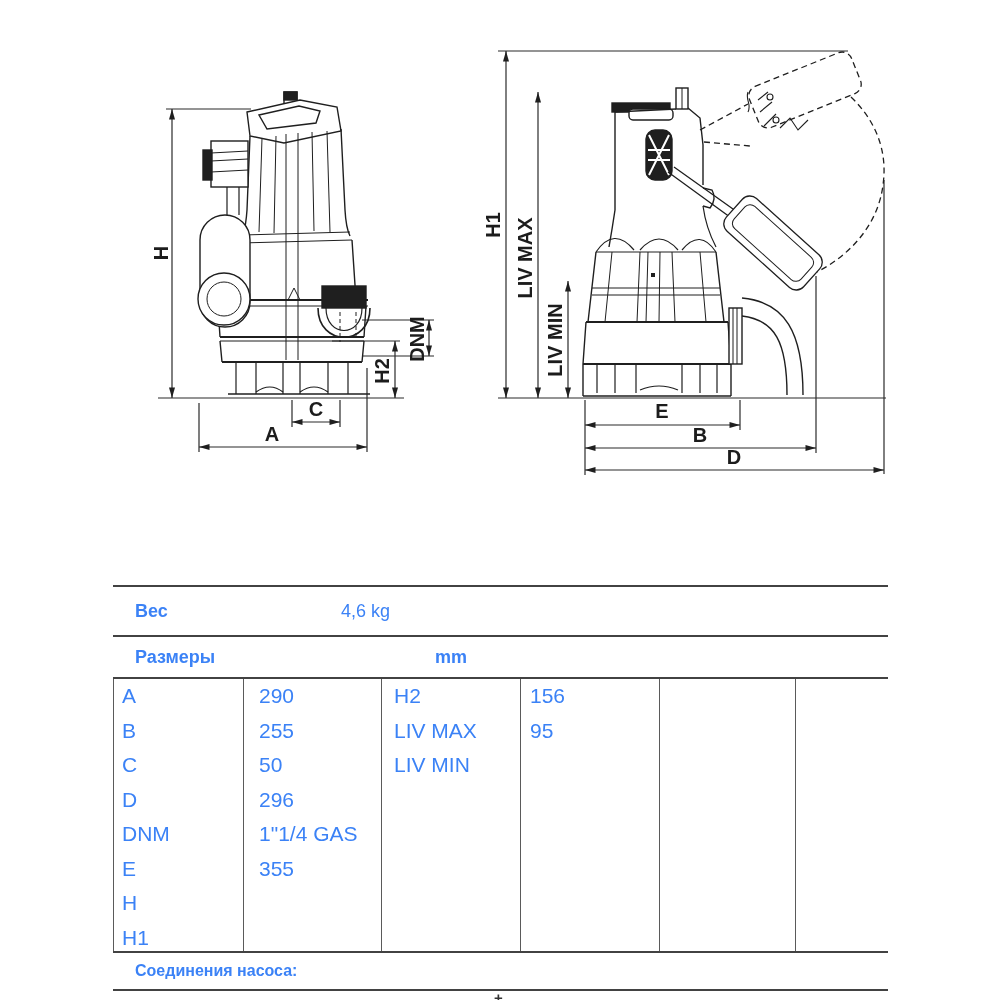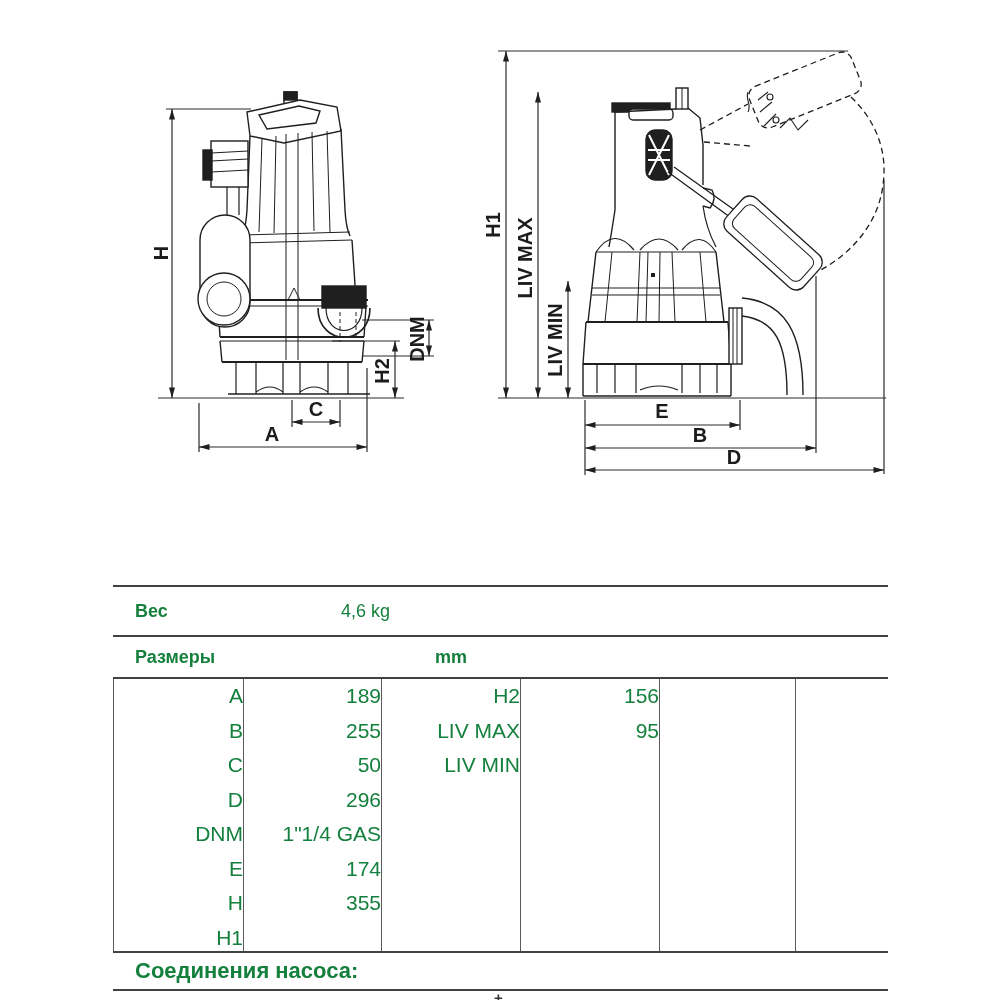--- a/index.html
+++ b/index.html
@@ -1,20 +1,20 @@
 <!DOCTYPE html>
 <html><head>
 <meta charset="utf-8">
 <style>
   html,body{margin:0;padding:0;background:#fff;}
   .canvas{position:relative;width:1000px;height:1000px;background:#fff;overflow:hidden;
           font-family:"Liberation Sans",sans-serif;color:#1c1c1c;}
   svg text{font-family:"Liberation Sans",sans-serif;font-weight:bold;font-size:20px;fill:#1c1c1c;}
   
-  .spec{position:absolute;left:113px;top:585px;width:775px;font-size:18px;color:#15803d;text-align:right;}
+  .spec{position:absolute;left:113px;top:585px;width:775px;font-size:18px;color:#3b82f6;}
   .hrule{border-top:2px solid #424242;}
   .row{position:relative;}
   .row-weight{height:48px;}
   .row-dims{height:40px;}
   .row-conn{height:36px;border-bottom:2px solid #424242;}
   .cell-abs{position:absolute;top:50%;transform:translateY(-50%);white-space:nowrap;}
   .b{font-weight:bold;}
   .grid{display:flex;height:276px;border-top:2px solid #424242;border-bottom:2px solid #424242;box-sizing:border-box;}
   .col{box-sizing:border-box;border-left:1px solid #5a5a5a;height:100%;}
   .col .cell{height:34.5px;line-height:34.5px;font-size:21px;white-space:nowrap;overflow:visible;}
@@ -212,40 +212,39 @@
         <div class="cell">A</div>
         <div class="cell">B</div>
         <div class="cell">C</div>
         <div class="cell">D</div>
         <div class="cell">DNM</div>
         <div class="cell">E</div>
         <div class="cell">H</div>
         <div class="cell">H1</div>
       </div>
       <div class="col c2">
-        <div class="cell">189</div>
+        <div class="cell">290</div>
         <div class="cell">255</div>
         <div class="cell">50</div>
         <div class="cell">296</div>
         <div class="cell">1"1/4 GAS</div>
-        <div class="cell">174</div>
         <div class="cell">355</div>
       </div>
       <div class="col c3">
         <div class="cell">H2</div>
         <div class="cell">LIV MAX</div>
         <div class="cell">LIV MIN</div>
       </div>
       <div class="col c4">
         <div class="cell">156</div>
         <div class="cell">95</div>
       </div>
       <div class="col c5"></div>
       <div class="col c6"></div>
     </div>
 
     <div class="row row-conn">
-      <span class="cell-abs b" style="left:22px;font-size:22px;">Соединения насоса:</span>
+      <span class="cell-abs b" style="left:22px;font-size:16px;">Соединения насоса:</span>
     </div>
   </div>
 
   <div class="crop-mark">+</div>
 </div>
 
 </body></html>

